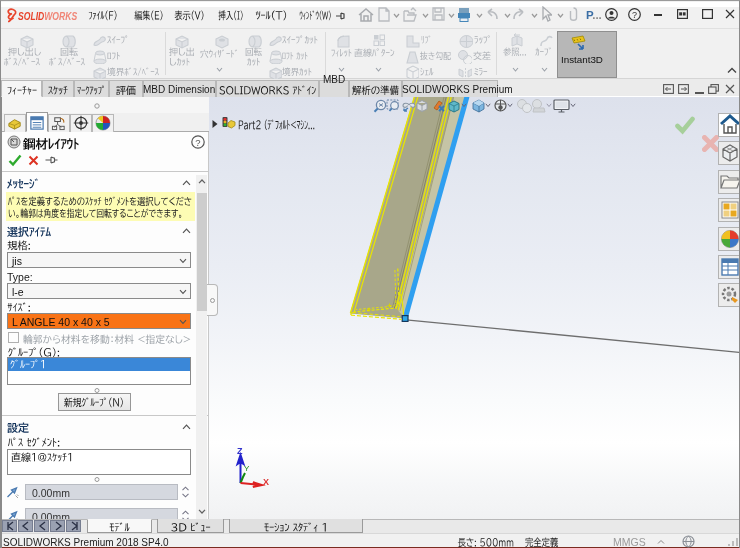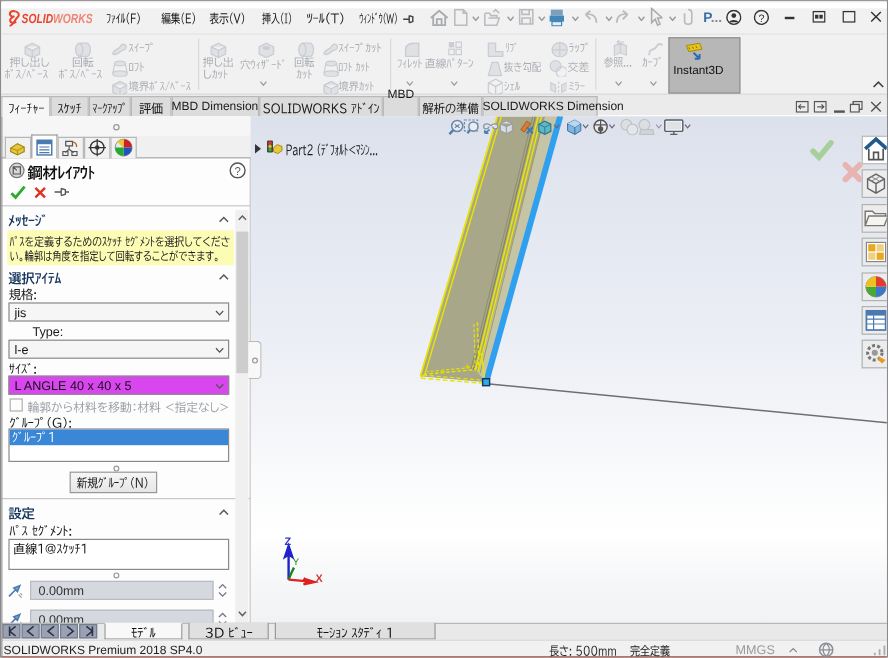--- a/index.html
+++ b/index.html
@@ -388,21 +388,21 @@
     <div style="width:30px;text-align:center;font-size:10px">MBD</div>
   </div>
 <div style="position:absolute;left:348px;top:79px;width:53px;height:17px;background:#dcdcdc;border:1px solid #b8b8b8;border-bottom:none;"></div>
 <div style="position:absolute;left:351.0px;top:82.5px;">
     <svg width="47" height="12" viewBox="0 -10.0 47 11.8" style="overflow:visible;display:block">
       <path fill="#1a1a1a" d="M3.5 -6.3H4.8V0.1Q4.8 0.5 4.6 0.7Q4.4 0.8 4 0.8Q3.5 0.8 2.8 0.8L2.7 0.1Q3.3 0.2 3.9 0.2Q4.1 0.2 4.1 0.1Q4.1 0 4.1 -0.1V-2.0H1.7Q1.6 -0.2 0.9 0.9L0.3 0.4Q0.8 -0.4 0.9 -1.3Q1 -1.8 1 -2.5V-5.8L1 -5.8Q0.8 -5.6 0.6 -5.4L0.2 -6.0Q1.3 -7 1.9 -8.5L2.4 -8.1H4.0L4.3 -7.8Q3.9 -6.9 3.5 -6.3ZM2.6 -5.6H1.7V-4.5H2.6ZM3.2 -5.6V-4.5H4.1V-5.6ZM2.6 -3.9H1.7V-2.6H2.6ZM3.2 -3.9V-2.6H4.1V-3.9ZM2.8 -6.3Q3.2 -7 3.4 -7.5H2.2Q1.8 -6.8 1.4 -6.3ZM7.3 -7.4Q7.2 -5.6 5.6 -4.7L5.1 -5.2Q6 -5.6 6.3 -6.3Q6.5 -6.8 6.6 -7.4H5.2V-8.0H9.4Q9.3 -6 9.2 -5.4Q9.1 -5.1 8.8 -4.9Q8.6 -4.8 8.3 -4.8Q7.8 -4.8 7.2 -4.9L7.1 -5.5Q7.7 -5.5 8.1 -5.5Q8.4 -5.5 8.4 -5.6Q8.5 -5.8 8.6 -7.4ZM7.1 -3.6V-4.5H7.9V-3.6H9.4V-2.9H7.9V-1.7H9.7V-1.1H7.9V1.0H7.1V-1.1H5.1V-1.7H7.1V-2.9H6.1Q6 -2.5 5.7 -2.0L5.1 -2.4Q5.6 -3.2 5.8 -4.4L6.5 -4.3Q6.4 -3.9 6.3 -3.6Z M12.1 -4.2Q11.5 -2.5 10.6 -1.2L10.2 -2.0Q11.4 -3.5 12 -5.7H10.4V-6.4H12.1V-8.5H12.8V-6.4H14.2V-5.7H12.8V-4.7Q13.7 -4 14.4 -3.3L13.9 -2.6Q13.4 -3.3 12.9 -3.8L12.8 -3.9V0.9H12.1ZM14.7 -7.7 15.1 -7.7Q16.9 -7.9 18.6 -8.5L19.1 -7.8Q17.3 -7.3 15.5 -7.1V-5.1H19.7V-4.4H18.1V0.9H17.4V-4.4H15.5L15.5 -4.1Q15.4 -2.3 15.2 -1.2Q14.9 -0 14.3 0.9L13.7 0.3Q14.3 -0.6 14.5 -2.0Q14.7 -3 14.7 -4.8Z M25.6 -0.4Q26.7 -0.7 27.5 -1.4Q28.5 -2.2 28.5 -3.8Q28.5 -4.9 27.9 -5.7Q27.3 -6.8 25.7 -7.0Q25.3 -3.8 24.3 -1.8Q23.9 -1 23.4 -0.6Q23 -0.2 22.5 -0.2Q21.9 -0.2 21.3 -0.8Q21.1 -1.2 20.9 -1.7Q20.6 -2.4 20.6 -3.2Q20.6 -4.6 21.4 -5.8Q22.2 -6.9 23.4 -7.4Q24.2 -7.7 25.2 -7.7Q26.7 -7.7 27.8 -7.0Q28.7 -6.3 29.1 -5.2Q29.3 -4.6 29.3 -3.8Q29.3 -0.6 26 0.2ZM24.9 -7.0Q23.8 -7 23 -6.4Q21.8 -5.4 21.5 -4.0Q21.4 -3.6 21.4 -3.2Q21.4 -2.1 21.9 -1.4Q22.2 -1.1 22.5 -1.1Q22.9 -1.1 23.3 -1.6Q23.8 -2.5 24.3 -3.9Q24.7 -5.2 24.9 -7.0Z M36.8 -6.9V-6.1H38.7V-5.6H36.8V-4.8H38.7V-4.2H36.8V-3.5H39.3V-2.9H35.3V-1.9H39.8V-1.3H35.3V1.0H34.6V-1.3H30.2V-1.9H34.6V-2.9H33.7V-6.2Q33.5 -5.9 33.1 -5.6L32.7 -6.1Q33.9 -7.2 34.5 -8.6L35.2 -8.4Q34.9 -7.9 34.7 -7.5H36.3Q36.6 -8.1 36.7 -8.6L37.5 -8.4Q37.3 -8 37 -7.5H39.1V-6.9ZM36.1 -6.9H34.5V-6.1H36.1ZM36.1 -5.6H34.5V-4.8H36.1ZM36.1 -4.2H34.5V-3.5H36.1ZM32.5 -7.0Q31.8 -7.6 31 -8.1L31.4 -8.6Q32.3 -8.2 33 -7.6ZM31.8 -5.3Q31.1 -5.9 30.3 -6.3L30.8 -6.9Q31.6 -6.5 32.3 -5.9ZM30.5 -3.4Q31.5 -4 32.8 -5.2L33.1 -4.5Q31.9 -3.3 30.9 -2.7Z M42.1 -6.2V1.0H41.3V-4.6Q40.9 -3.8 40.5 -3.2L40.2 -3.9Q41.3 -5.8 42 -8.6L42.8 -8.4Q42.4 -7.3 42.1 -6.2ZM44.4 -7.5V-8.5H45.2V-7.5H47.1V-8.5H47.9V-7.5H49.4V-6.9H47.9V-5.9H49.8V-5.3H43.7V-4.0Q43.7 -2.3 43.5 -1.3Q43.4 -0.2 42.8 0.8L42.3 0.2Q42.7 -0.6 42.8 -1.8Q42.9 -2.5 42.9 -3.9V-5.9H44.4V-6.9H42.9V-7.5ZM47.1 -6.9H45.2V-5.9H47.1ZM49.1 -4.5V0.2Q49.1 0.9 48.4 0.9Q47.9 0.9 47.6 0.8L47.4 0.2Q47.8 0.2 48.2 0.2Q48.3 0.2 48.4 0.1Q48.4 0.1 48.4 -0.0V-1.2H46.9V0.7H46.2V-1.2H44.8V0.9H44.1V-4.5ZM44.8 -3.9V-3.1H46.2V-3.9ZM44.8 -2.6V-1.7H46.2V-2.6ZM48.4 -1.7V-2.6H46.9V-1.7ZM48.4 -3.1V-3.9H46.9V-3.1Z" transform="scale(0.940,1)"></path>
     </svg>
   </div>
 <div style="position:absolute;left:401px;top:79px;width:96px;height:17px;background:#dcdcdc;border:1px solid #b8b8b8;border-bottom:none;"></div>
 <div style="position:absolute;left:401px;top:83px;font-size:10px;color:#1a1a1a;font-weight:normal;white-space:nowrap;">
-    <div style="width:96px;text-align:center;font-size:10px">SOLIDWORKS Dimension</div>
+    <div style="width:96px;text-align:center;font-size:10px">SOLIDWORKS Premium</div>
   </div>
 <svg style="position:absolute;left:662px;top:83px;" width="11" height="10" viewBox="0 0 11 10">
     <rect x="0.6" y="0.6" width="9.8" height="8.8" fill="none" stroke="#555" stroke-width="1.1"></rect>
     <path d="M4.5 3 L2.5 5 L4.5 7 M2.5 5 L8 5" stroke="#555" fill="none" stroke-width="1"></path>
   </svg>
 <svg style="position:absolute;left:677px;top:83px;" width="11" height="10" viewBox="0 0 11 10">
     <rect x="0.6" y="0.6" width="9.8" height="8.8" fill="none" stroke="#555" stroke-width="1.1"></rect>
     <path d="M6.5 3 L8.5 5 L6.5 7 M3 5 L8.5 5" stroke="#555" fill="none" stroke-width="1"></path>
   </svg>
 <div style="position:absolute;left:694px;top:91px;width:9px;height:1.5px;background:#555"></div>
@@ -655,33 +655,33 @@
     <svg width="24" height="12" viewBox="0 -10.5 24 12.4" style="overflow:visible;display:block">
       <path fill="#1a1a1a" d="M8.2 -2.6V-0.2Q8.2 -0 8.3 0.0Q8.3 0.1 8.7 0.1Q9 0.1 9.2 0.0Q9.4 -0 9.4 -0.3Q9.4 -0.6 9.5 -1.5L10.3 -1.2Q10.3 -1.1 10.2 -0.8Q10.2 -0.1 10.1 0.2Q10 0.7 9.6 0.8Q9.3 0.8 8.6 0.8Q8 0.8 7.7 0.8Q7.4 0.6 7.4 0.1V-2.6H6.6Q6.6 -1.3 6.1 -0.5Q5.5 0.5 4.1 1.0L3.6 0.3Q4.9 -0.1 5.4 -0.9Q5.8 -1.5 5.9 -2.6H4.8V-8.5H9.4V-2.6ZM5.6 -7.8V-6.7H8.6V-7.8ZM5.6 -6.1V-5.0H8.6V-6.1ZM5.6 -4.4V-3.3H8.6V-4.4ZM2.1 -7.1V-8.8H2.8V-7.1H4.3V-6.4H2.8V-4.8H4.5V-4.1H2.8Q2.8 -3.6 2.8 -2.9Q3.7 -2.2 4.5 -1.3L4 -0.6Q3.4 -1.4 2.6 -2.2Q2.2 -0.5 0.8 0.7L0.3 0.1Q1.2 -0.7 1.7 -1.8Q2 -2.7 2.1 -3.9L2.1 -4.1H0.2V-4.8H2.1V-6.4H0.5V-7.1Z M15.2 -3.1H19.8V1.0H19.0V0.4H15.9V1.0H15.2ZM19 -2.4H15.9V-0.3H19.0ZM17.1 -5.2Q16.4 -5.9 15.9 -6.6Q15.5 -6.1 14.9 -5.6L14.3 -6.1Q15.7 -7.1 16.5 -9.0L17.3 -8.8Q17.1 -8.4 17 -8.3H19.4L19.8 -7.8Q19.1 -6.3 18.1 -5.2Q19.2 -4.4 20.9 -3.8L20.4 -3.1Q18.8 -3.7 17.6 -4.7Q16.4 -3.7 14.5 -2.9L14.1 -3.4L13.8 -2.9Q13.5 -3.5 13.2 -4.0V1.0H12.4V-4.3Q11.9 -2.6 11.1 -1.3L10.7 -2.2Q11.8 -3.9 12.3 -6.0H10.8V-6.7H12.4V-9.0H13.2V-6.7H14.3V-6.0H13.2V-5.0Q13.7 -4.4 14.2 -3.7Q14.2 -3.6 14.3 -3.6Q14.3 -3.6 14.5 -3.7Q15.8 -4.2 17.1 -5.2ZM17.6 -5.7Q18.3 -6.6 18.9 -7.6H16.6L16.5 -7.5Q16.4 -7.3 16.4 -7.2Q16.9 -6.4 17.6 -5.7Z M21.9 -5.7H23.3V-4.3H21.9ZM21.9 -1.1H23.3V0.3H21.9Z"></path>
     </svg>
   </div>
 <div style="position:absolute;left:6px;top:251px;width:184px;height:16px;background:#f6f6f6;border:1px solid #8a8a8a">
     <div style="position:absolute;left:4px;top:2px;font-size:10.5px;color:#111">jis</div>
   </div>
 <svg style="position:absolute;left:178px;top:256.5px;" width="8" height="6" viewBox="0 0 8 6">
     <path d="M1 1.2 L4 4.4 L7 1.2" stroke="#555" fill="none" stroke-width="1.1"></path>
   </svg>
-<div style="position:absolute;left:6px;top:270px;font-size:10.5px;color:#1a1a1a;font-weight:normal;white-space:nowrap;margin-left:20px;">Type:</div>
+<div style="position:absolute;left:6px;top:270px;font-size:10.5px;color:#1a1a1a;font-weight:normal;white-space:nowrap;">Type:</div>
 <div style="position:absolute;left:6px;top:282px;width:184px;height:16px;background:#f6f6f6;border:1px solid #8a8a8a">
     <div style="position:absolute;left:4px;top:2px;font-size:10.5px;color:#111">l-e</div>
   </div>
 <svg style="position:absolute;left:178px;top:287.5px;" width="8" height="6" viewBox="0 0 8 6">
     <path d="M1 1.2 L4 4.4 L7 1.2" stroke="#555" fill="none" stroke-width="1.1"></path>
   </svg>
 <div style="position:absolute;left:6px;top:300px;">
     <svg width="24" height="12" viewBox="0 -10.5 24 12.4" style="overflow:visible;display:block">
       <path fill="#1a1a1a" d="M3.3 -8.5H4.0V-6.4H4.9V-5.7H4.0V-5.2Q4 -3.1 3.7 -1.9Q3.4 -0.5 2.3 0.4L1.8 -0.2Q2.8 -1.1 3.1 -2.4Q3.3 -3.4 3.3 -5.2V-5.7H1.9V-2.9H1.2V-5.7H0.3V-6.4H1.2V-8.4H1.9V-6.4H3.3Z M7.8 0.3V-4.8Q7 -4 6.1 -3.3L5.6 -3.9Q6.7 -4.6 7.6 -5.7Q8.7 -7 9.3 -8.2L10 -7.9Q9.3 -6.6 8.5 -5.6V0.3Z M11.2 -7.7H14.3L14.7 -7.3Q14.4 -5.4 13.8 -3.9Q14.8 -2.3 15.5 -0.5L14.9 0.0Q14.4 -1.3 13.5 -3.1Q13.5 -3.1 13.4 -2.9Q12.8 -1.6 11.9 -0.6Q11.6 -0.2 11.2 0.1L10.8 -0.5Q12 -1.6 12.9 -3.4Q13.6 -4.9 13.9 -7.0H11.2Z M16.8 -6.7Q16.4 -7.5 15.9 -8.4L16.5 -8.6Q17.1 -7.8 17.4 -6.9ZM18 -7.1Q17.6 -8 17.1 -8.8L17.7 -9.0Q18.3 -8.3 18.6 -7.4Z M21.9 -5.7H23.3V-4.3H21.9ZM21.9 -1.1H23.3V0.3H21.9Z"></path>
     </svg>
   </div>
-<div style="position:absolute;left:6px;top:312px;width:184px;height:16px;background:#d946ef;border:1px solid #8a8a8a">
+<div style="position:absolute;left:6px;top:312px;width:184px;height:16px;background:#f97316;border:1px solid #8a8a8a">
     <div style="position:absolute;left:4px;top:2px;font-size:10.5px;color:#111">L ANGLE 40 x 40 x 5</div>
   </div>
 <svg style="position:absolute;left:178px;top:317.5px;" width="8" height="6" viewBox="0 0 8 6">
     <path d="M1 1.2 L4 4.4 L7 1.2" stroke="#555" fill="none" stroke-width="1.1"></path>
   </svg>
 <div style="position:absolute;left:7px;top:331px;width:11px;height:11px;background:#fdfdfd;border:1px solid #b0b0b0"></div>
 <div style="position:absolute;left:22px;top:331.5px;">
     <svg width="168" height="12" viewBox="0 -9.8 168 11.6" style="overflow:visible;display:block">
       <path fill="#9aa0a6" d="M1.8 -5.8V-6.6H0.3V-7.3H1.8V-8.4H2.5V-7.3H4.0V-6.6H2.5V-5.8H3.8V-2.3H2.5V-1.5H4.1V-0.8H2.5V0.9H1.8V-0.8H0.2V-1.5H1.8V-2.3H0.6V-5.8ZM1.9 -5.2H1.1V-4.4H1.9ZM2.5 -5.2V-4.4H3.2V-5.2ZM1.9 -3.8H1.1V-2.9H1.9ZM2.5 -3.8V-2.9H3.2V-3.8ZM8.1 -5.9V-5.3H5.5V-5.9Q5 -5.2 4.3 -4.8L3.9 -5.3Q5.5 -6.3 6.2 -8.4H7.1Q7.7 -7.2 8.6 -6.4Q9.1 -6 9.7 -5.5L9.3 -4.9Q8.6 -5.4 8.1 -5.9ZM5.6 -6.0H8.0Q7.2 -6.8 6.7 -7.7Q6.3 -6.8 5.6 -6.0ZM9.2 -4.4V0.3Q9.2 0.9 8.6 0.9Q8.3 0.9 8.1 0.8L7.9 0.1Q8.2 0.2 8.3 0.2Q8.5 0.2 8.5 0.1Q8.5 0.1 8.5 0.0V-1.8H7.7V0.7H7.1V-1.8H6.4V0.7H5.8V-1.8H5.0V0.9H4.4V-4.4ZM5 -3.7V-2.4H5.8V-3.7ZM8.5 -2.4V-3.7H7.7V-2.4ZM6.4 -3.7V-2.4H7.1V-3.7Z M13.3 -1.8Q14.7 -2 15.4 -2.1L15.4 -1.4Q14.4 -1.3 13.3 -1.1V0.1Q13.3 0.6 13 0.8Q12.9 0.9 12.4 0.9Q11.9 0.9 11.4 0.8L11.2 0.1Q11.8 0.2 12.3 0.2Q12.5 0.2 12.5 0.1Q12.5 0.1 12.5 -0.1V-1.0L12.2 -1.0Q11.4 -0.9 10.2 -0.8L10 -1.5Q10.8 -1.6 11.5 -1.6L12.5 -1.7V-2.3Q13.2 -2.6 13.7 -2.9H10.7V-3.6H14.6L15 -3.1Q14.3 -2.6 13.3 -2.1ZM13.2 -7.3H15.3V-6.7H10.2V-7.3H12.4V-8.4H13.2ZM14.7 -6.1V-4.2H10.9V-6.1ZM11.6 -5.5V-4.7H14.0V-5.5ZM17.9 -4.6Q19.2 -3.1 19.2 -1.7Q19.2 -1 18.8 -0.7Q18.6 -0.5 18.1 -0.5Q17.5 -0.5 17 -0.6L16.9 -1.4Q17.5 -1.3 17.9 -1.3Q18.3 -1.3 18.3 -1.6Q18.4 -1.7 18.4 -1.8Q18.4 -3.1 17.1 -4.5Q17.7 -5.6 18.1 -7.0H16.5V0.9H15.7V-7.7H18.5L19 -7.4Q18.5 -5.8 17.9 -4.6Z M20.3 -6.1H22.4Q22.6 -7.1 22.7 -8.1L23.5 -7.9Q23.4 -7.1 23.2 -6.1H24.0Q25.3 -6.1 25.7 -5.5Q26 -5.1 26 -4.2Q26 -2.7 25.7 -1.4Q25.5 -0.6 25.2 -0.2Q24.9 0.3 24.3 0.3Q23.6 0.3 22.7 -0.2L22.8 -0.9Q23.6 -0.5 24.2 -0.5Q24.5 -0.5 24.6 -0.8Q24.8 -1 24.9 -1.6Q25.3 -2.8 25.3 -4.2Q25.3 -5 24.9 -5.3Q24.6 -5.4 24 -5.4H23.0Q22.7 -4.2 22.5 -3.5Q21.9 -1.4 20.9 0.3L20.2 -0.1Q21.6 -2.4 22.3 -5.4H20.3ZM28.1 -2.5Q27.4 -4.9 26.2 -6.8L26.9 -7.1Q28.1 -5.1 28.8 -2.9Z M35.5 -6.3Q33.9 -7.1 31.8 -7.5L32.1 -8.1Q34.2 -7.7 35.9 -7.0ZM30.5 -2.7Q30.6 -4.8 31 -6.4L31.8 -6.3Q31.4 -4.8 31.3 -3.4Q32.1 -4 33.1 -4.3Q33.8 -4.6 34.5 -4.6Q35.6 -4.6 36.3 -4.2Q37.2 -3.6 37.2 -2.4Q37.2 -0.7 35.5 -0.1Q34.4 0.4 32.5 0.4L32.2 -0.3Q34 -0.3 35 -0.7Q35.8 -1 36.1 -1.4Q36.4 -1.8 36.4 -2.4Q36.4 -3.3 35.7 -3.7Q35.2 -3.9 34.5 -3.9Q33.4 -3.9 32.2 -3.2Q31.6 -2.9 31.1 -2.4Z M40.5 -4.1Q39.9 -2.5 39 -1.1L38.5 -1.9Q39.8 -3.5 40.4 -5.5H38.7V-6.2H40.5V-8.4H41.2V-6.2H42.5V-5.5H41.2V-4.6Q42.2 -3.9 42.8 -3.1L42.4 -2.5Q41.9 -3.1 41.2 -3.8V0.9H40.5ZM45.6 -4.6Q44.6 -2.4 42.7 -0.9L42.2 -1.5Q43.2 -2.3 44.1 -3.3Q44.9 -4.4 45.4 -5.5H42.8V-6.2H45.6V-8.4H46.4V-6.2H47.8V-5.5H46.4V-0.0Q46.4 0.4 46.2 0.6Q46 0.8 45.4 0.8Q44.8 0.8 44.1 0.7L44 -0.0Q44.7 0.1 45.3 0.1Q45.5 0.1 45.6 -0.0Q45.6 -0.1 45.6 -0.3Z M50.2 -2.8Q49.7 -1.5 48.7 -0.4L48.3 -1.1Q49.5 -2.4 50.1 -4.1H48.4V-4.8H50.2V-8.4H50.9V-4.8H52.4V-4.1H50.9V-3.6L51.1 -3.5Q51.8 -2.8 52.4 -2.2L51.9 -1.5Q51.5 -2.1 50.9 -2.7V0.9H50.2ZM56.3 -2.1V0.9H55.5V-2.0L52.5 -1.4L52.4 -2.1L55.5 -2.7V-8.4H56.3V-2.8L57.6 -3.1L57.7 -2.4ZM49.1 -5.3Q48.8 -6.7 48.6 -7.4L49.2 -7.7Q49.5 -6.8 49.8 -5.5ZM51.3 -5.5Q51.7 -6.6 51.9 -7.8L52.6 -7.6Q52.4 -6.4 51.9 -5.3ZM54.5 -5.5Q53.7 -6.4 52.9 -7.0L53.4 -7.6Q54.3 -6.9 55 -6.1ZM54.4 -3.3Q53.6 -4.1 52.8 -4.8L53.2 -5.3Q54.1 -4.7 54.9 -3.8Z M59 -6.9H61.6Q61.9 -7.5 62.2 -8.0L63 -7.9Q62.8 -7.5 62.4 -7.0L62.4 -6.9H65.9V-6.2H61.9Q61.2 -5.2 60.6 -4.5Q61.6 -5.1 62.3 -5.1Q63.5 -5.1 63.8 -3.8Q65.1 -4.3 66.4 -4.6L66.7 -4.0Q64.8 -3.5 63.9 -3.2Q64 -2.5 64 -1.5L63.2 -1.5V-1.6Q63.2 -2.5 63.2 -2.9Q61.9 -2.4 61.4 -2.0Q60.9 -1.6 60.9 -1.2Q60.9 -0.8 61.5 -0.6Q62 -0.4 63.4 -0.4Q64.6 -0.4 66 -0.6L66.1 0.2Q64.7 0.3 63.4 0.3Q61.7 0.3 61 0.0Q60.1 -0.3 60.1 -1.1Q60.1 -2.1 61.4 -2.9Q62 -3.2 63.1 -3.6Q63 -4.1 62.8 -4.3Q62.6 -4.5 62.2 -4.5Q61.7 -4.5 60.9 -4.1Q60 -3.6 59.2 -2.8L58.7 -3.3Q59.7 -4.3 60.4 -5.3Q60.6 -5.5 61.1 -6.2L61.1 -6.2H59.0Z M74.8 -3.8H76.6L77 -3.4Q76.1 -1.6 74.7 -0.5Q73.6 0.4 71.7 1.0L71.2 0.3Q73.2 -0.2 74.4 -1.2Q73.9 -1.7 73.3 -2.1Q72.7 -1.7 72 -1.3L71.5 -1.8Q73.4 -2.7 74.5 -4.5L75.2 -4.3Q75 -4 74.8 -3.8ZM74.3 -3.2Q74.1 -2.9 73.7 -2.6Q74.4 -2.1 74.9 -1.6Q75.7 -2.4 76 -3.2ZM69.4 -3.6Q68.9 -2.1 68.1 -1.0L67.7 -1.8Q68.8 -3.1 69.3 -4.9H67.8V-5.6H69.4V-7.2Q68.6 -7 68.2 -6.9L67.9 -7.5Q69.8 -7.8 71 -8.3L71.5 -7.8Q70.9 -7.5 70.1 -7.3V-5.6H71.5V-4.9H70.1V-4.2Q70.9 -3.7 71.6 -3.0L71.1 -2.3Q70.6 -2.9 70.2 -3.4L70.1 -3.4V0.9H69.4ZM74.2 -7.7H76.2L76.6 -7.4Q75.7 -5.8 74.4 -4.8Q73.3 -3.9 71.7 -3.3L71.2 -3.9Q72.7 -4.4 73.8 -5.2Q73.2 -5.8 72.7 -6.1Q72.4 -5.8 71.9 -5.5L71.3 -6.0Q73 -6.9 73.9 -8.4L74.6 -8.2Q74.4 -7.9 74.2 -7.7ZM73.7 -7.1Q73.5 -6.8 73.2 -6.5Q73.9 -6.1 74.4 -5.7Q75.2 -6.4 75.6 -7.1Z M79.9 -5.5V-6.2H77.6V-6.8H79.9V-7.4L79.8 -7.4Q78.9 -7.2 78.1 -7.2L77.8 -7.8Q80.3 -7.9 82 -8.3L82.4 -7.8Q81.6 -7.6 80.6 -7.5V-6.8H82.9V-6.2H84.2L84.3 -8.3H85.0L84.9 -6.2H86.7Q86.6 -1.3 86.4 0.0Q86.3 0.4 86 0.6Q85.8 0.8 85.3 0.8Q84.8 0.8 84.3 0.8L84.1 -0.0Q84.7 0.1 85.1 0.1Q85.5 0.1 85.5 -0.1Q85.6 -0.2 85.7 -0.7Q85.9 -2.2 85.9 -5.0L86 -5.5H84.9Q84.8 -3.2 84.4 -2.0Q83.9 -0.3 82.8 0.9L82.3 0.4Q82.6 0.1 82.8 -0.2Q80.6 0.2 77.7 0.5L77.6 -0.2Q78.3 -0.2 79 -0.3L79.9 -0.4V-1.2H77.8V-1.8H79.9V-2.4H78.0V-5.5ZM80.6 -5.5H82.5V-2.4H80.6V-1.8H82.6V-1.2H80.6V-0.5Q82.2 -0.7 82.8 -0.8L82.8 -0.3Q83.5 -1.2 83.8 -2.5Q84.1 -3.7 84.2 -5.5H82.8V-6.2H80.6ZM79.9 -5.0H78.7V-4.3H79.9ZM80.6 -5.0V-4.3H81.9V-5.0ZM79.9 -3.8H78.7V-3.0H79.9ZM80.6 -3.8V-3.0H81.9V-3.8Z M88.9 -6.5H90.2V-5.2H88.9ZM88.9 -2.2H90.2V-0.9H88.9Z M94.2 -4.1Q93.6 -2.5 92.7 -1.1L92.2 -1.9Q93.5 -3.5 94.1 -5.5H92.4V-6.2H94.2V-8.4H94.9V-6.2H96.2V-5.5H94.9V-4.6Q95.9 -3.9 96.6 -3.1L96.1 -2.5Q95.6 -3.1 94.9 -3.8V0.9H94.2ZM99.3 -4.6Q98.3 -2.4 96.4 -0.9L95.9 -1.5Q96.9 -2.3 97.8 -3.3Q98.6 -4.4 99.1 -5.5H96.5V-6.2H99.3V-8.4H100.1V-6.2H101.6V-5.5H100.1V-0.0Q100.1 0.4 99.9 0.6Q99.7 0.8 99.2 0.8Q98.5 0.8 97.8 0.7L97.7 -0.0Q98.4 0.1 99 0.1Q99.3 0.1 99.3 -0.0Q99.3 -0.1 99.3 -0.3Z M103.9 -2.8Q103.4 -1.5 102.4 -0.4L102 -1.1Q103.2 -2.4 103.8 -4.1H102.1V-4.8H103.9V-8.4H104.6V-4.8H106.1V-4.1H104.6V-3.6L104.8 -3.5Q105.6 -2.8 106.1 -2.2L105.6 -1.5Q105.2 -2.1 104.6 -2.7V0.9H103.9ZM110 -2.1V0.9H109.2V-2.0L106.2 -1.4L106.1 -2.1L109.2 -2.7V-8.4H110.0V-2.8L111.3 -3.1L111.4 -2.4ZM102.8 -5.3Q102.5 -6.7 102.3 -7.4L102.9 -7.7Q103.2 -6.8 103.5 -5.5ZM105 -5.5Q105.4 -6.6 105.6 -7.8L106.3 -7.6Q106.1 -6.4 105.6 -5.3ZM108.2 -5.5Q107.4 -6.4 106.6 -7.0L107.1 -7.6Q108 -6.9 108.7 -6.1ZM108.1 -3.3Q107.3 -4.1 106.5 -4.8L106.9 -5.3Q107.8 -4.7 108.6 -3.8Z M122.2 -6.9V-6.2L117 -3.7L122.2 -1.2V-0.5L115.6 -3.7Z M124.9 -6.5V-8.4H125.6V-6.5H126.8V-5.8H125.6V-3.9Q126.3 -4.1 126.8 -4.3L126.9 -3.7Q126.3 -3.4 125.6 -3.2V0.2Q125.6 0.6 125.4 0.7Q125.2 0.9 124.8 0.9Q124.2 0.9 123.8 0.8L123.7 0.1Q124.2 0.2 124.6 0.2Q124.8 0.2 124.8 0.1Q124.9 0 124.9 -0.1V-2.9Q124.1 -2.7 123.5 -2.5L123.3 -3.3L123.8 -3.4Q124.5 -3.6 124.9 -3.7V-5.8H123.4V-6.5ZM128 -7.0Q130 -7.4 131.6 -8.0L132.1 -7.4Q130.2 -6.7 128 -6.4V-5.8Q128 -5.5 128.3 -5.4Q128.6 -5.3 129.8 -5.3Q130.7 -5.3 131.3 -5.4Q131.5 -5.4 131.6 -5.5Q131.7 -5.7 131.8 -6.5L132.5 -6.3Q132.4 -5.3 132.2 -5.0Q132 -4.8 131.6 -4.7Q131 -4.7 129.8 -4.7Q128.1 -4.7 127.7 -4.8Q127.3 -5 127.3 -5.6V-8.4H128.0ZM132 -3.8V0.9H131.3V0.4H128.2V0.9H127.4V-3.8ZM128.2 -3.2V-2.0H131.3V-3.2ZM128.2 -1.4V-0.2H131.3V-1.4Z M138.2 -0.2Q138.9 -0.1 139.6 -0.1H142.5Q142.3 0.3 142.3 0.7H139.5Q137.6 0.7 136.5 -0.1Q135.7 -0.6 135.1 -1.4Q134.6 -0.1 133.7 0.9L133.2 0.3Q134.6 -1.2 135 -3.7L135.7 -3.5Q135.6 -2.8 135.4 -2.2Q136.2 -0.9 137.4 -0.4V-4.6H134.8V-5.3H140.8V-4.6H138.2V-2.9H141.5V-2.3H138.2ZM138.2 -7.2H142.0V-5.2H141.2V-6.6H134.4V-5.2H133.7V-7.2H137.4V-8.4H138.2Z M148.7 -4.9H149.5V-2.2Q150.5 -1.8 151.8 -0.9L151.3 -0.3Q150.4 -1 149.5 -1.4Q149.4 0.4 147.5 0.4Q146.7 0.4 146.1 0.1Q145.5 -0.3 145.5 -1.1Q145.5 -1.6 145.9 -2.0Q146.4 -2.6 147.7 -2.6Q148.1 -2.6 148.7 -2.5ZM148.7 -1.8Q148.1 -2 147.6 -2.0Q147 -2 146.7 -1.8Q146.2 -1.6 146.2 -1.1Q146.2 -0.7 146.6 -0.4Q146.9 -0.2 147.5 -0.2Q148.2 -0.2 148.5 -0.7Q148.7 -1 148.7 -1.5ZM143.6 -6.6H145.4Q145.6 -7.3 145.8 -8.1L146.5 -8.0Q146.3 -7.3 146.1 -6.6H148.0V-5.9H145.9Q145.1 -3.5 144 -1.8L143.3 -2.2Q144.3 -3.7 145.1 -5.9H143.6ZM151.4 -4.6Q150.4 -5.7 149.1 -6.6L149.6 -7.1Q150.8 -6.3 152 -5.2Z M153.6 -7.8H154.3V-2.2Q154.3 -0.3 156.4 -0.3Q157.3 -0.3 158 -0.8Q158.9 -1.6 159.5 -3.7L160.2 -3.3Q159.7 -1.6 159.1 -0.8Q158 0.5 156.3 0.5Q154.7 0.5 154 -0.6Q153.6 -1.2 153.6 -2.2Z M161.5 -0.5V-1.2L166.8 -3.7L161.5 -6.2V-6.9L168.2 -3.7Z" transform="scale(0.995,1)"></path>
     </svg>

